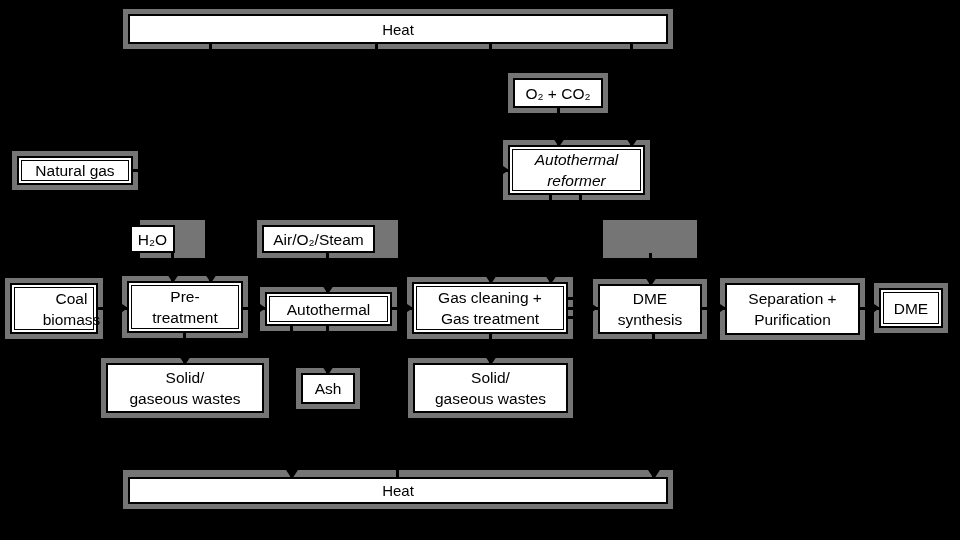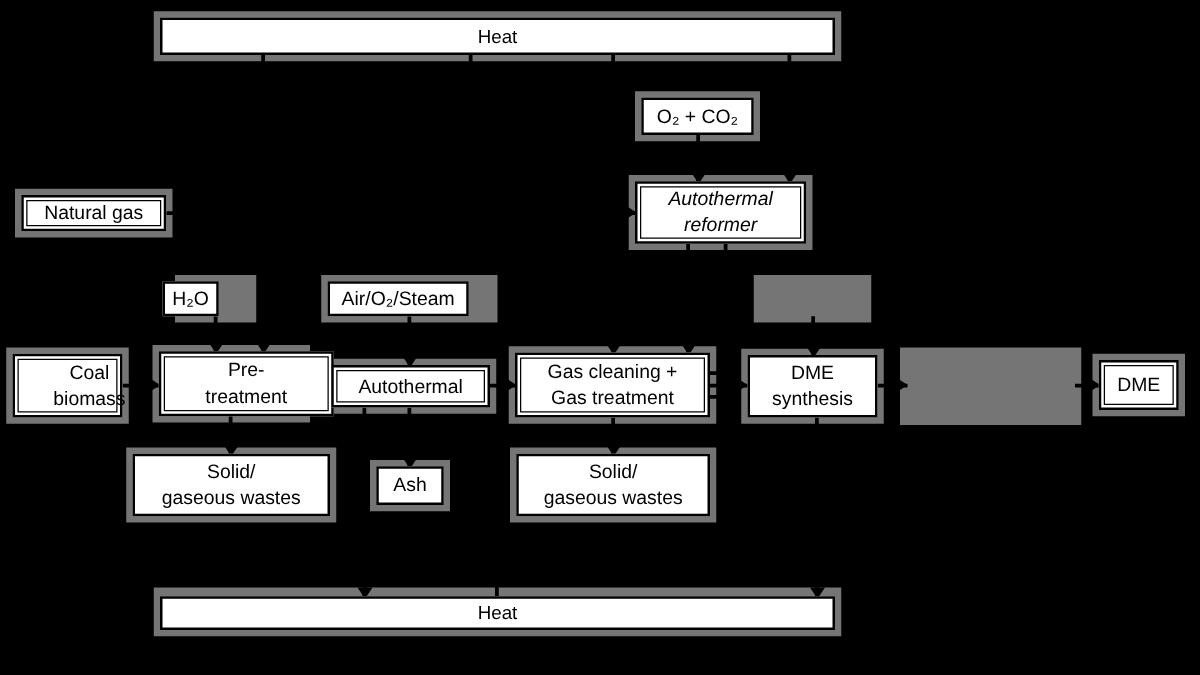--- a/index.html
+++ b/index.html
@@ -121,31 +121,33 @@
 reformer</div>
 
   <div class="node" style="left:130px; top:225px; width:45px; height:28px;">H₂O</div>
 
   <div class="node" style="left:262px; top:225px; width:113px; height:28px;">Air/O₂/Steam</div>
 
 
   <div class="node double" style="left:10px; top:283px; width:88px; height:51px;padding-left:35px;">Coal
 biomass</div>
 
-  <div class="node double" style="left:127px; top:281px; width:140px; height:52px;">Pre-
+  <div class="node double" style="left:127px; top:281px; width:116px; height:52px;">Pre-
 treatment</div>
 
   <div class="node double" style="left:265px; top:292px; width:127px; height:34px;">Autothermal</div>
 
   <div class="node double" style="left:412px; top:282px; width:156px; height:52px;">Gas cleaning +
 Gas treatment</div>
 
   <div class="node" style="left:598px; top:284px; width:104px; height:50px;">DME
 synthesis</div>
 
+  <div class="node" style="left:725px; top:283px; width:135px; height:52px;">Separation +
+Purification</div>
 
   <div class="node double" style="left:879px; top:288px; width:64px; height:40px;">DME</div>
 
   <div class="node" style="left:106px; top:363px; width:158px; height:50px;">Solid/
 gaseous wastes</div>
 
   <div class="node" style="left:301px; top:373px; width:54px; height:31px;">Ash</div>
 
   <div class="node" style="left:413px; top:363px; width:155px; height:50px;">Solid/
 gaseous wastes</div>

